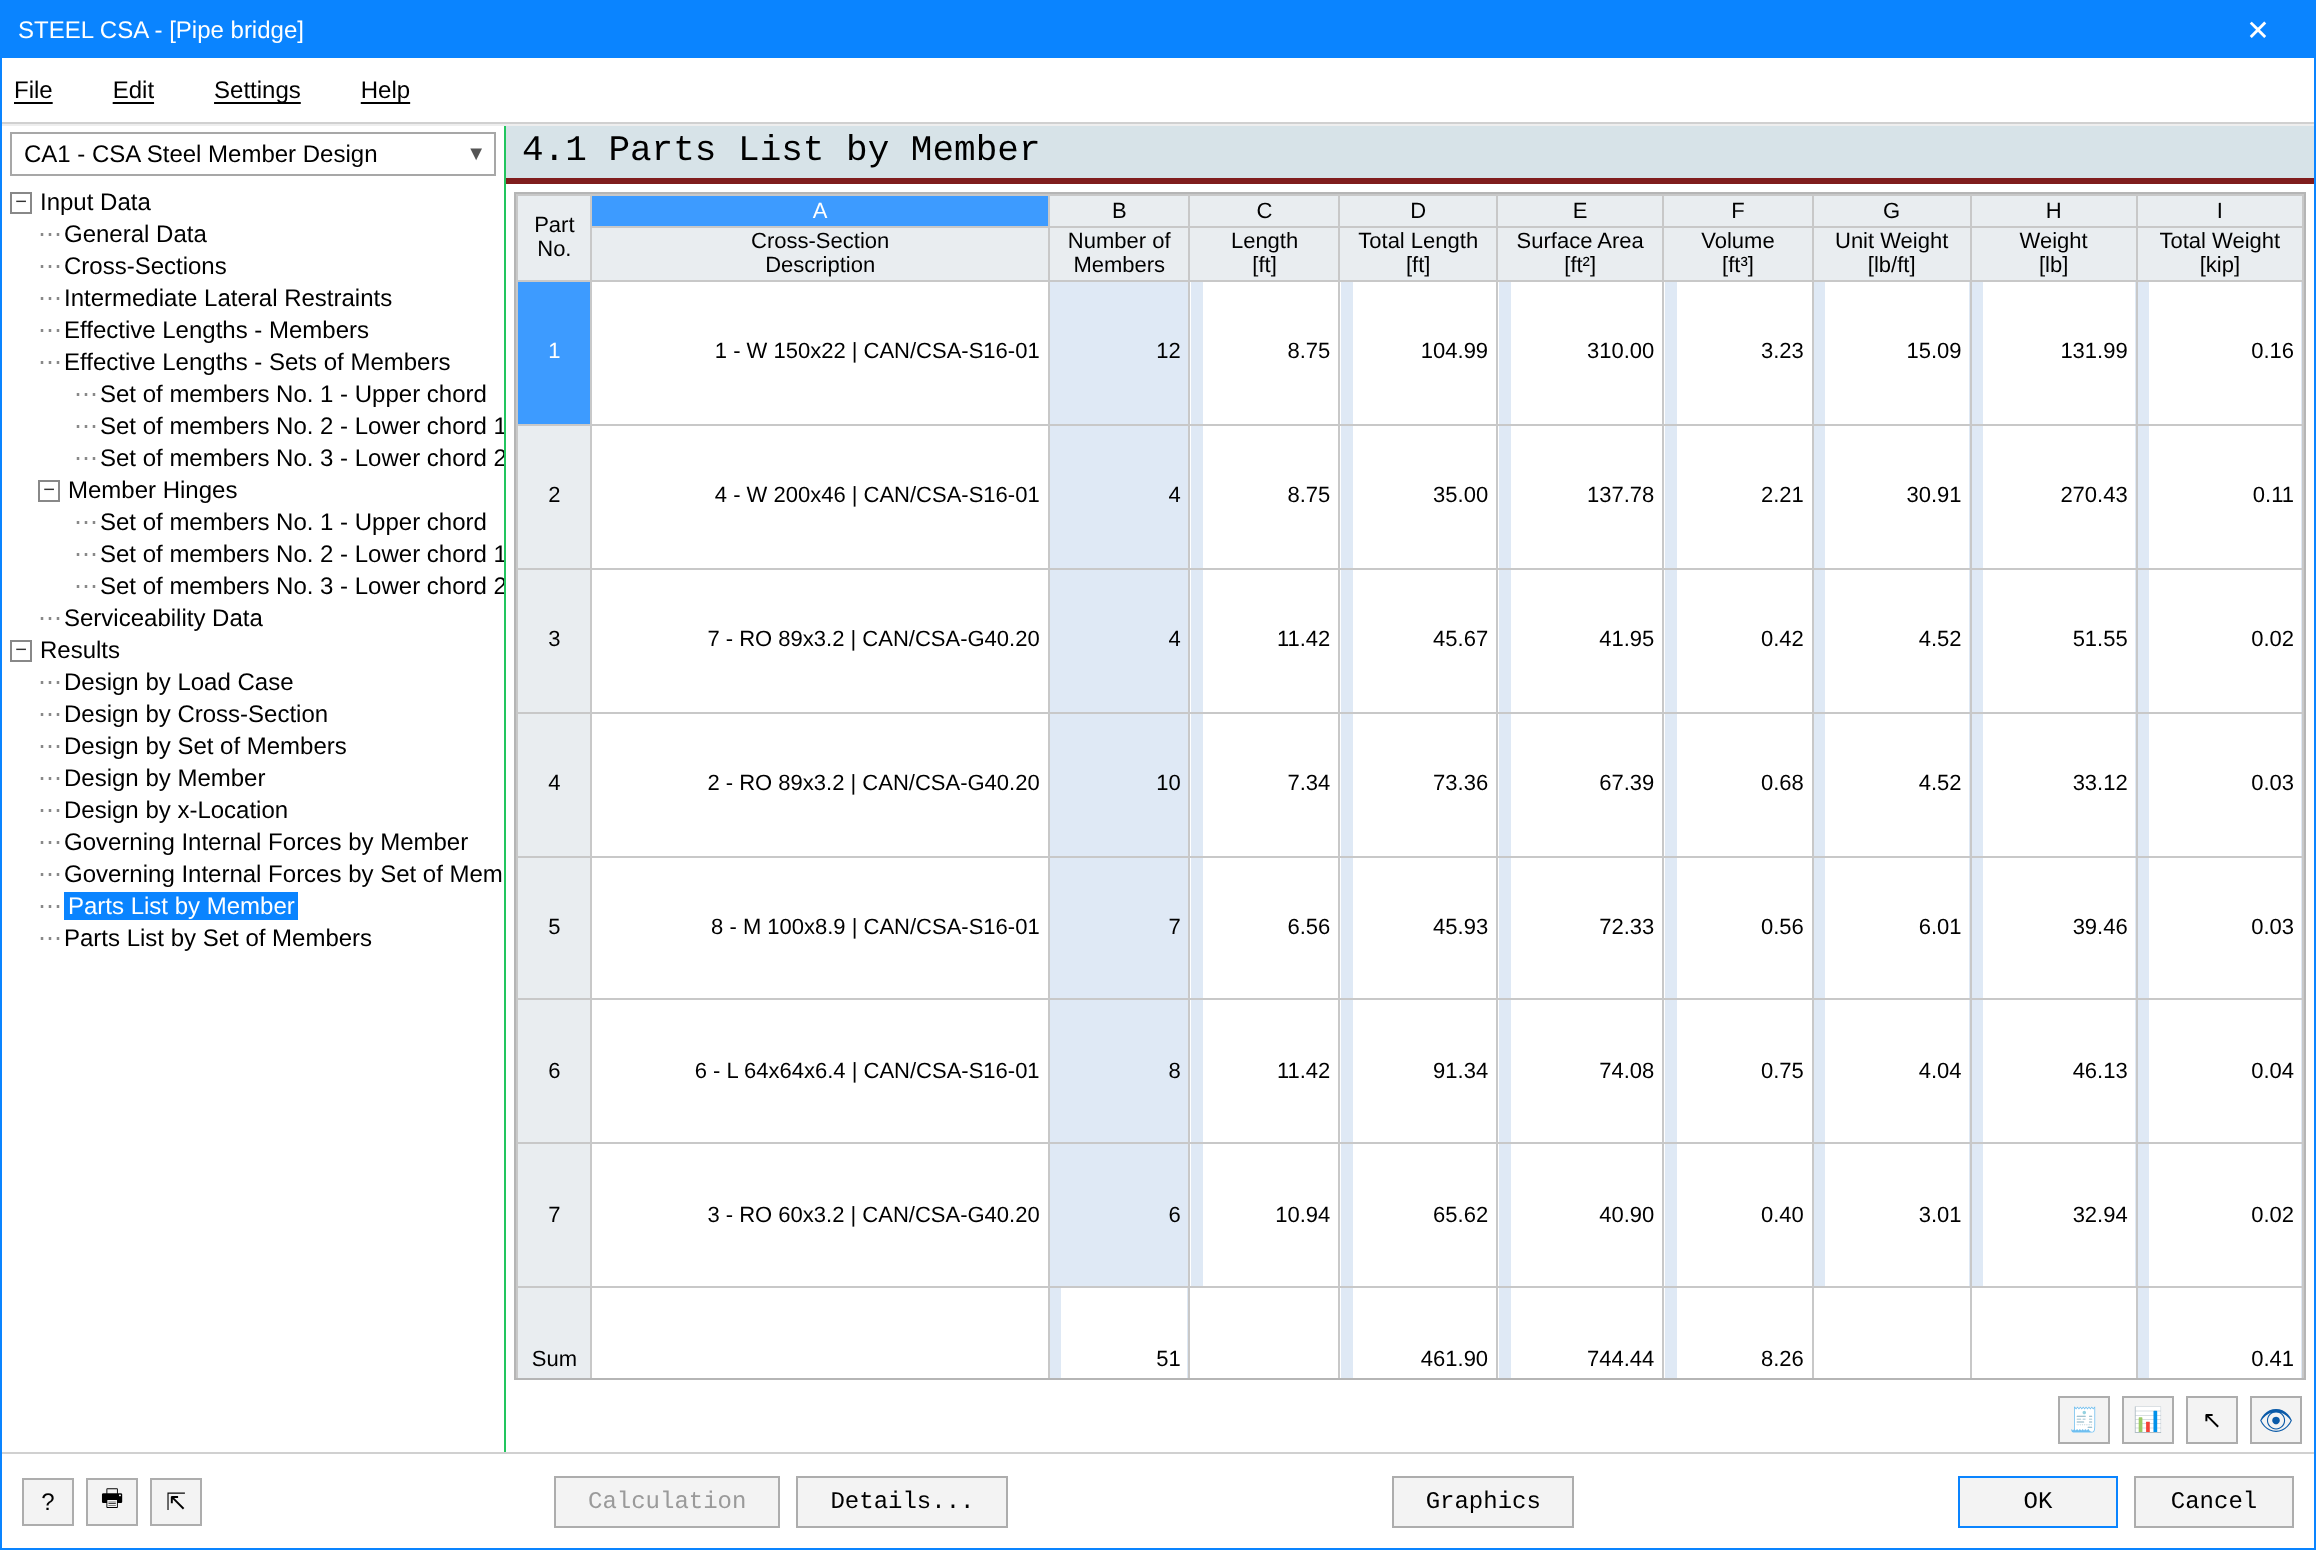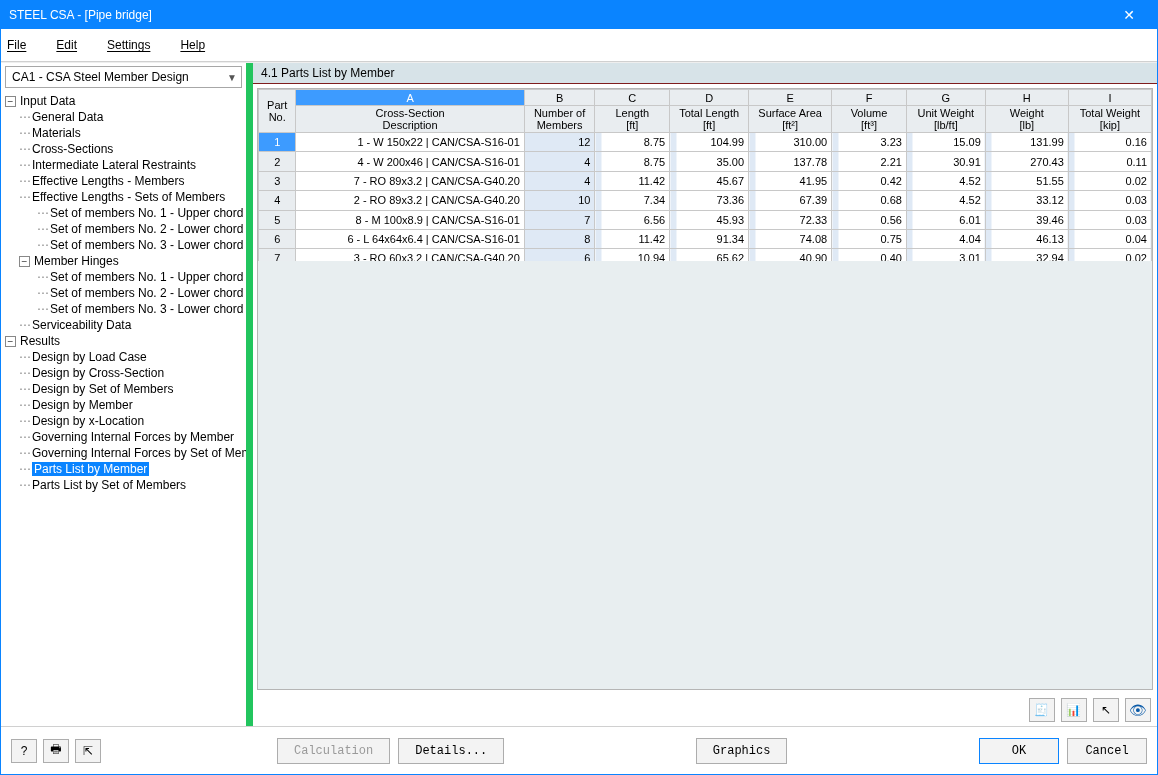--- a/index.html
+++ b/index.html
@@ -5,32 +5,32 @@
   * { box-sizing: border-box; }
   html, body { margin:0; padding:0; font-family: "Segoe UI", Tahoma, sans-serif; font-size: 12px; color:#000; background:#fff; }
   .window { width:1158px; height:775px; border:1px solid #0a84ff; display:flex; flex-direction:column; background:#fff; }
   .titlebar { height:28px; background:#0a84ff; color:#fff; display:flex; align-items:center; padding:0 8px; justify-content:space-between; }
   .titlebar .title { font-size:12px; }
   .titlebar .close { width:40px; text-align:center; font-size:14px; cursor:pointer; }
   .menubar { height:22px; display:flex; align-items:center; padding:16px 6px; gap:30px; border-bottom:1px solid #d0d0d0; background:#fff; }
   .menubar span { cursor:pointer; }
   .menubar .u { text-decoration: underline; text-underline-offset:2px; }
   .body { flex:1; display:flex; border-top:1px solid #eee; min-height:0; }
-  .left { width:252px; display:flex; flex-direction:column; border-right:7px solid #22c55e; background:#fff; }
+  .left { width:252px; display:flex; flex-direction:column; border-right:1px solid #22c55e; background:#fff; }
   .combo { margin:3px 4px; height:22px; border:1px solid #a7a7a7; display:flex; align-items:center; justify-content:space-between; padding:0 4px 0 6px; background:#fff; cursor:pointer; }
   .combo .chev { font-size:10px; color:#555; }
   .tree { flex:1; overflow:auto; padding:2px 0 2px 0; }
   .tree-item { padding:1px 2px 1px 4px; white-space:nowrap; cursor:pointer; }
   .tree-toggle { display:inline-block; width:11px; height:11px; border:1px solid #888; text-align:center; line-height:9px; font-size:10px; margin-right:4px; color:#333; background:#fff; vertical-align:middle; }
   .tree-dot { display:inline-block; width:10px; margin-right:3px; color:#888; }
   .ind1 { padding-left:18px; } .ind2 { padding-left:36px; }
   .selected { background:#0a84ff; color:#fff; display:inline-block; padding:0 2px; }
   .right { flex:1; display:flex; flex-direction:column; min-width:0; }
-  .panel-title { background:#d7e3e8; border-bottom:1px solid #7f1d1d; padding:3px 8px; font-size:12px; }
-  .grid-wrap { flex:1; margin:4px; border:1px solid #b5b5b5; overflow:auto; background:#ef4444; display:flex; flex-direction:column; }
+  .panel-title { background:#d7e3e8; border-bottom:3px solid #7f1d1d; padding:3px 8px; font-size:18px;font-family:Liberation Mono, monospace; }
+  .grid-wrap { flex:1; margin:4px; border:1px solid #b5b5b5; overflow:auto; background:#ef4444; display:flex; flex-direction:row; }
   table { border-collapse:collapse; width:100%; background:#fff; table-layout:fixed; }
   th, td { border:1px solid #c8c8c8; font-size:11px; padding:1px 4px; height:16px; overflow:hidden; }
   th { background:#e9edf0; font-weight:normal; text-align:center; }
   th.colA { background:#3d9bff; color:#fff; }
   .rowhdr { background:#e9edf0; text-align:center; }
   .rowhdr.sel { background:#3d9bff; color:#fff; }
   td.num { text-align:right; background:linear-gradient(to right,#dfe9f5 0,#dfe9f5 6px,#fff 6px); }
   td.nummem { text-align:right; background:#dfe9f5; }
   td.txt { text-align:right; }
   .grid-filler { flex:1; background:#e8eef0; border-top:0; }
@@ -62,21 +62,20 @@
   </div>
   <div class="body">
     <div class="left">
       <div class="combo">
         <span>CA1 - CSA Steel Member Design</span>
         <span class="chev">▼</span>
       </div>
       <div class="tree">
         <div class="tree-item"><span class="tree-toggle">−</span><span>Input Data</span></div>
         <div class="tree-item ind1"><span class="tree-dot">⋯</span><span>General Data</span></div>
-        <div class="tree-item ind1"><span class="tree-dot">⋯</span><span>Materials</span></div>
         <div class="tree-item ind1"><span class="tree-dot">⋯</span><span>Cross-Sections</span></div>
         <div class="tree-item ind1"><span class="tree-dot">⋯</span><span>Intermediate Lateral Restraints</span></div>
         <div class="tree-item ind1"><span class="tree-dot">⋯</span><span>Effective Lengths - Members</span></div>
         <div class="tree-item ind1"><span class="tree-dot">⋯</span><span>Effective Lengths - Sets of Members</span></div>
         <div class="tree-item ind2"><span class="tree-dot">⋯</span><span>Set of members No. 1 - Upper chord</span></div>
         <div class="tree-item ind2"><span class="tree-dot">⋯</span><span>Set of members No. 2 - Lower chord 1</span></div>
         <div class="tree-item ind2"><span class="tree-dot">⋯</span><span>Set of members No. 3 - Lower chord 2</span></div>
         <div class="tree-item ind1"><span class="tree-toggle">−</span><span>Member Hinges</span></div>
         <div class="tree-item ind2"><span class="tree-dot">⋯</span><span>Set of members No. 1 - Upper chord</span></div>
         <div class="tree-item ind2"><span class="tree-dot">⋯</span><span>Set of members No. 2 - Lower chord 1</span></div>

